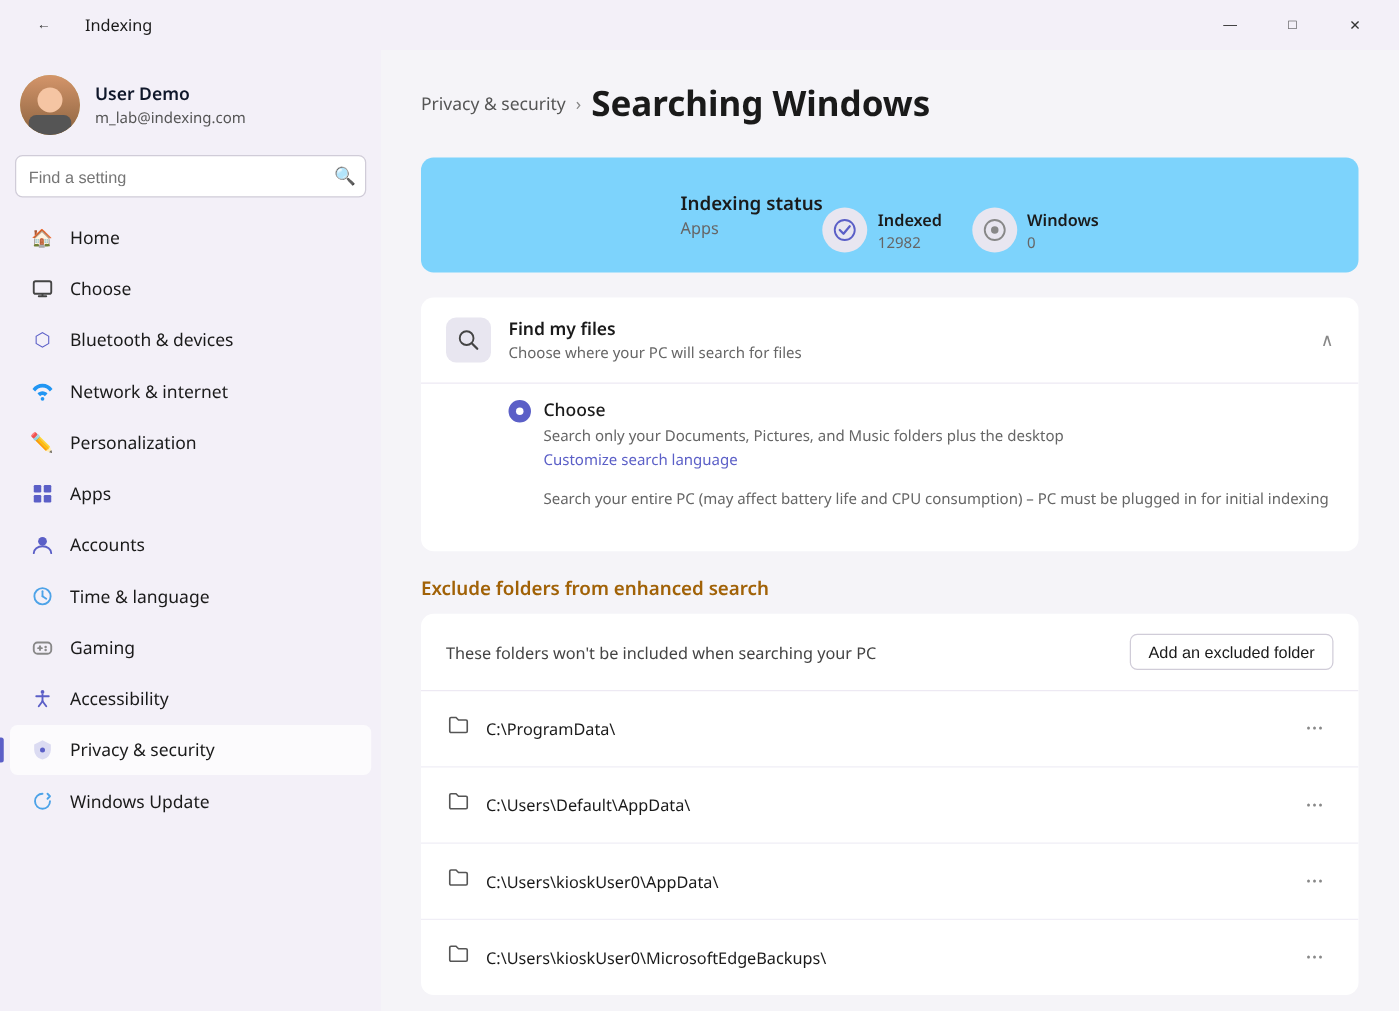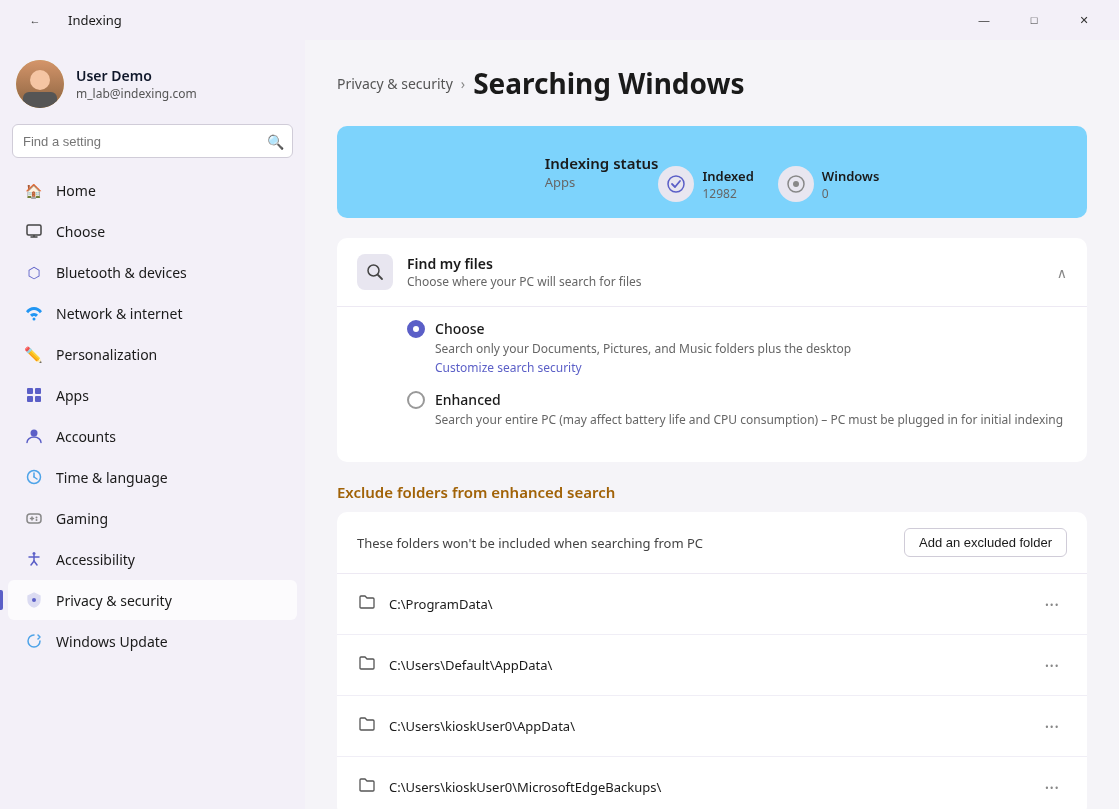--- a/index.html
+++ b/index.html
@@ -549,37 +549,33 @@
         <span class="chevron">∧</span>
       </div>
       <div class="section-body">
 
         <div class="radio-option">
           <div class="radio-option-row">
             <div class="radio-circle selected"></div>
             <span class="radio-label">Choose</span>
           </div>
           <div class="radio-desc">Search only your Documents, Pictures, and Music folders plus the desktop</div>
-          <div class="link-text">Customize search security</div>
+          <div class="link-text">Customize search language</div>
         </div>
 
         <div class="radio-option">
-          <div class="radio-option-row">
-            <div class="radio-circle"></div>
-            <span class="radio-label">Enhanced</span>
-          </div>
           <div class="radio-desc">Search your entire PC (may affect battery life and CPU consumption) – PC must be plugged in for initial indexing</div>
         </div>
       </div>
     </div>
 
     <div class="exclude-section-title">Exclude folders from enhanced search</div>
     <div class="folders-card">
       <div class="folders-header">
-        <span class="folders-header-text">These folders won't be included when searching from PC</span>
+        <span class="folders-header-text">These folders won't be included when searching your PC</span>
         <button class="add-folder-btn">Add an excluded folder</button>
       </div>
       <div class="folder-row">
         <span class="folder-icon">
           <svg width="20" height="20" viewBox="0 0 20 20" fill="none">
             <path d="M3 5C3 4.45 3.45 4 4 4H8L10 6H16C16.55 6 17 6.45 17 7V15C17 15.55 16.55 16 16 16H4C3.45 16 3 15.55 3 15V5Z" stroke="#555" stroke-width="1.3" fill="none"></path>
           </svg>
         </span>
         <span class="folder-path">C:\ProgramData\</span>
         <span class="folder-more">···</span>

